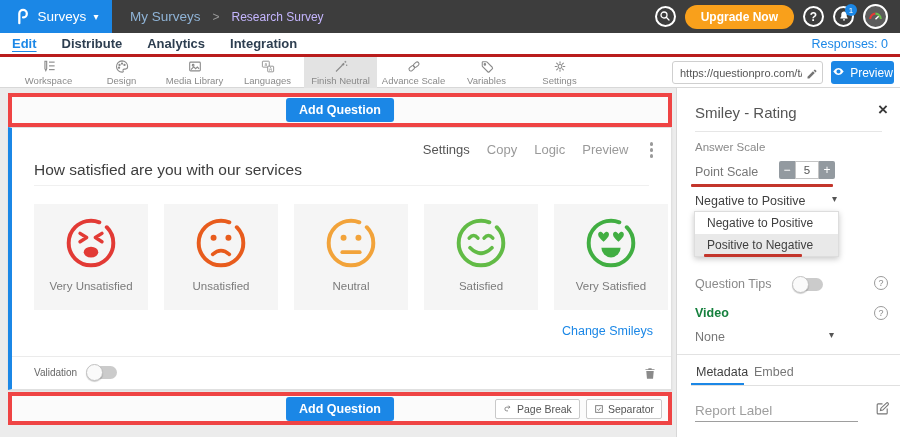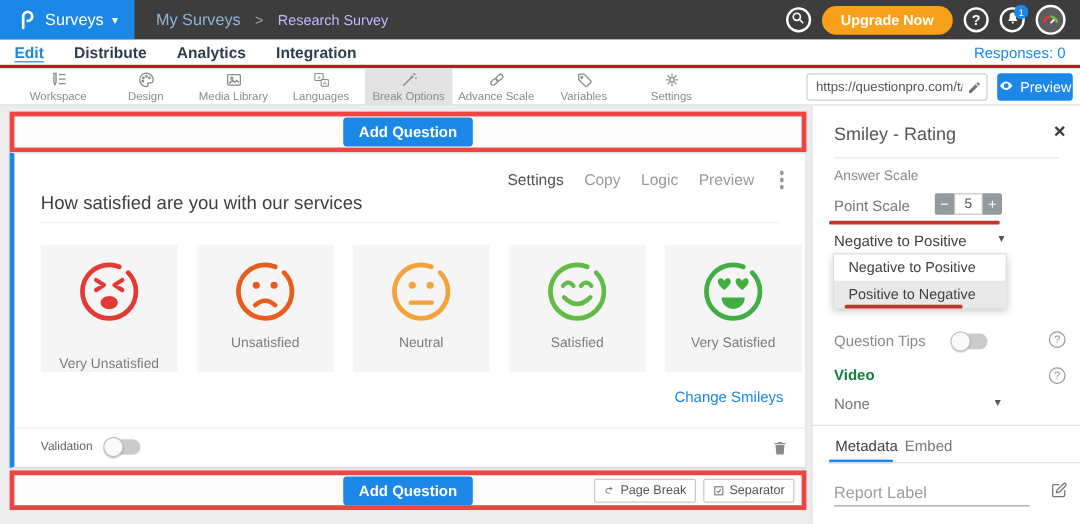--- a/index.html
+++ b/index.html
@@ -219,21 +219,21 @@
         <span class="tbar-label">Languages</span>
       </div>
       <div class="tbar-item active">
         <span>
             <svg width="16" height="15" viewBox="0 0 24 24" fill="none" stroke="#8a8a8a" stroke-width="1.8">
               <line x1="4" y1="20" x2="14" y2="10"></line>
               <line x1="14" y1="10" x2="17" y2="7" stroke-width="3"></line>
               <path d="M19 3v3M17.5 4.5h3M21 9v2M20 10h2" stroke-width="1.3"></path>
             </svg>
           </span>
-        <span class="tbar-label">Break Options</span>
+        <span class="tbar-label">Finish Neutral</span>
       </div>
       <div class="tbar-item">
         <span>
             <svg width="16" height="15" viewBox="0 0 24 24" fill="none" stroke="#8a8a8a" stroke-width="1.7">
               <g transform="rotate(-40 12 12)">
                 <rect x="2.5" y="9" width="10" height="6" rx="3"></rect>
                 <rect x="11.5" y="9" width="10" height="6" rx="3"></rect>
               </g>
             </svg>
           </span>
@@ -291,21 +291,21 @@
             <i></i>
             <i></i>
             <i></i>
           </span>
       </div>
 
       <div class="qtitle">How satisfied are you with our services</div>
       <div class="qtitle-divider"></div>
 
       <div class="smiley-row">
-        <div class="smiley-card" style="color: rgb(226, 58, 53); justify-content: space-between;">
+        <div class="smiley-card" style="color: rgb(226, 58, 53);">
           <svg width="56" height="56" viewBox="0 0 64 64">
             <circle cx="32" cy="32" r="25.5" fill="none" stroke="currentColor" stroke-width="4.5" stroke-dasharray="149 11" transform="rotate(-45 32 32)" stroke-linecap="round"></circle>
             <path d="M19.5 21l7.5 4.8-7.5 4.8M44.5 21L37 25.8l7.5 4.8" fill="none" stroke="currentColor" stroke-width="4" stroke-linecap="round" stroke-linejoin="round"></path>
             <ellipse cx="32" cy="42.5" rx="8.3" ry="6.2" fill="currentColor"></ellipse>
           </svg>
           <span class="smiley-label">Very Unsatisfied</span>
         </div>
         <div class="smiley-card" style="color: rgb(232, 92, 29);">
           <svg width="56" height="56" viewBox="0 0 64 64">
             <circle cx="32" cy="32" r="25.5" fill="none" stroke="currentColor" stroke-width="4.5" stroke-dasharray="149 11" transform="rotate(-45 32 32)" stroke-linecap="round"></circle>

